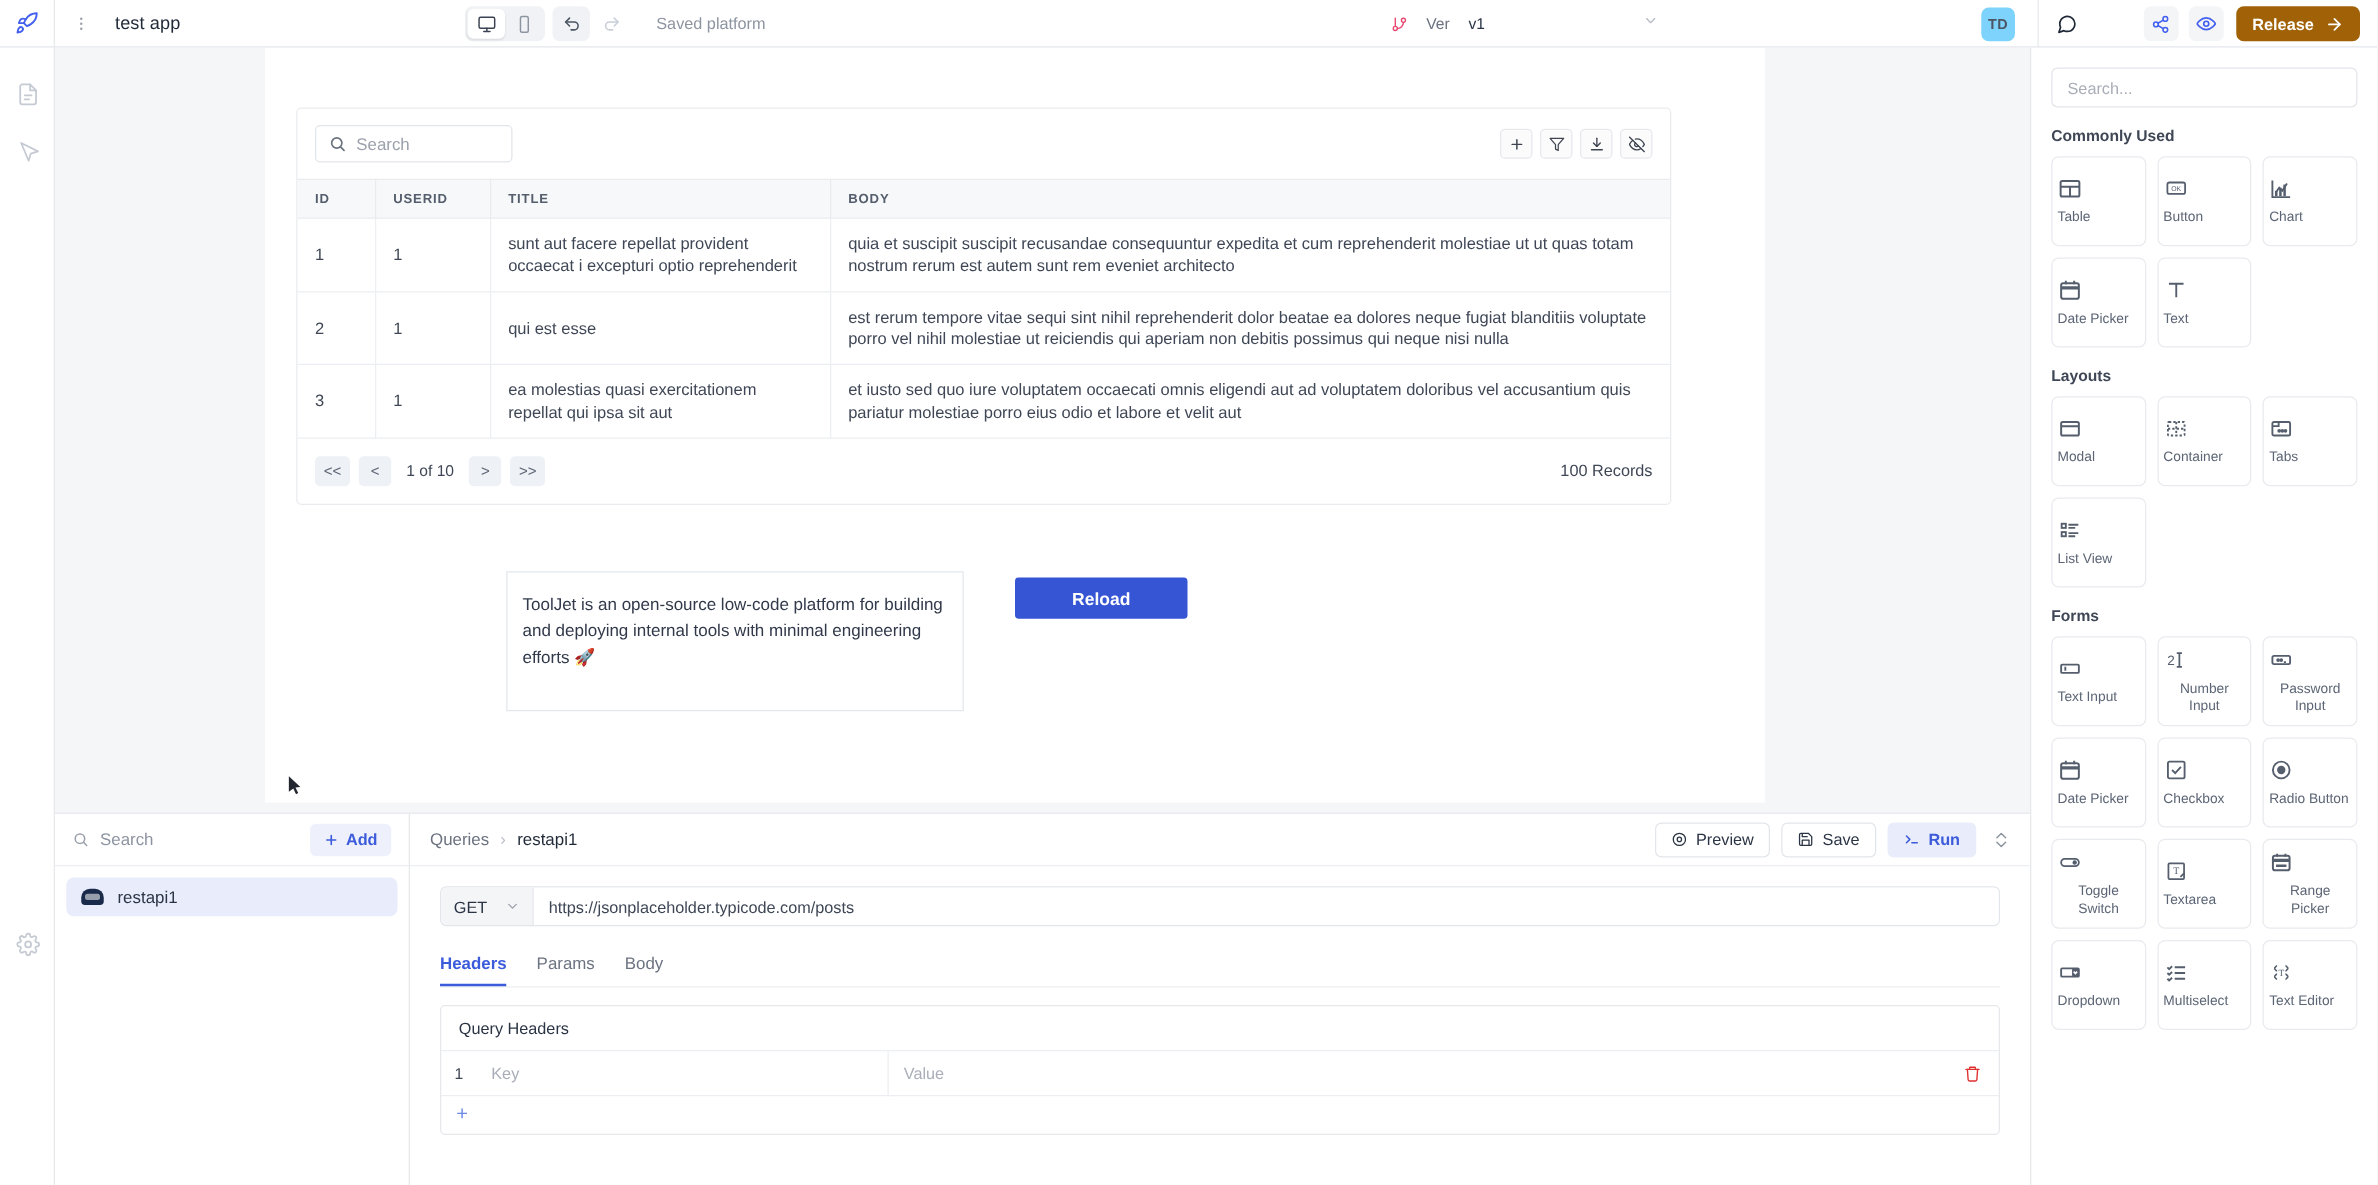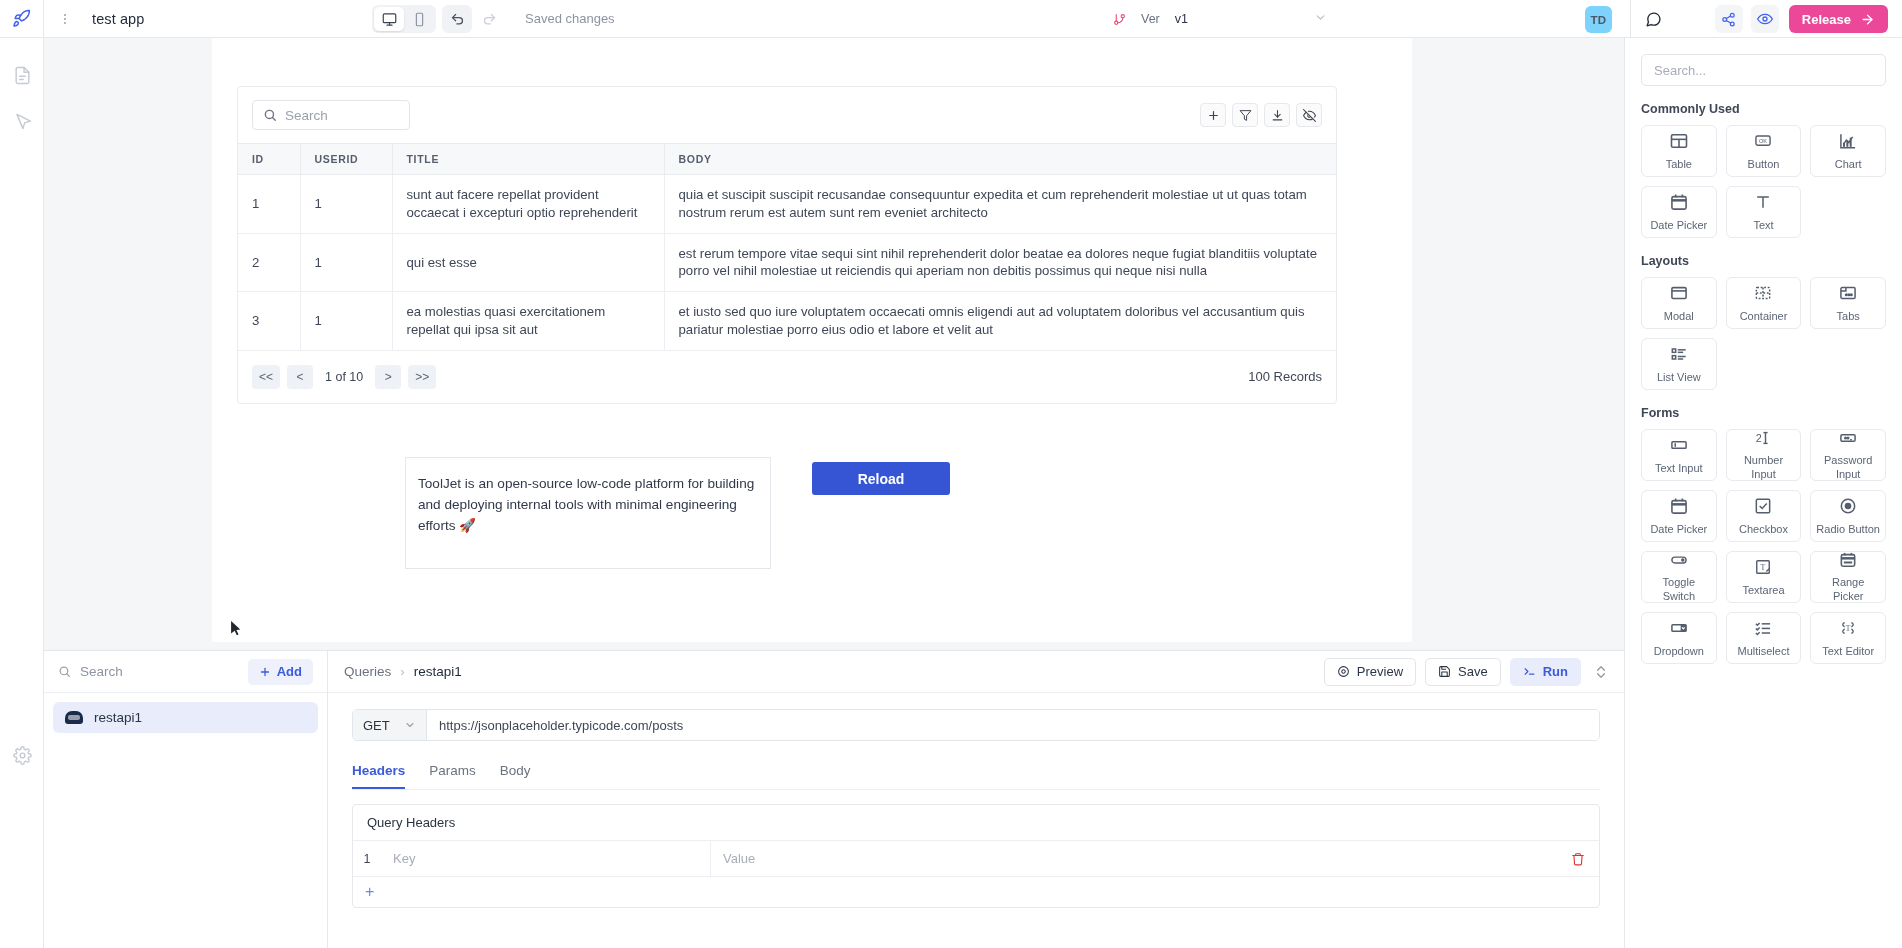--- a/index.html
+++ b/index.html
@@ -69,21 +69,21 @@
   .tb-right {
     position: absolute; right: 0; top: 0; width: 272px; height: 38px;
     display: flex; align-items: center; border-left: 1px solid #e6e8ec; padding: 0 14px;
   }
   .comment-icon { color: #1f2937; display: flex; cursor: pointer; }
   .icon-sq {
     width: 28px; height: 28px; border-radius: 6px; background: #f4f5f7;
     display: flex; align-items: center; justify-content: center; cursor: pointer; color: #4361ee;
   }
   .release-btn {
-    height: 28px; background: #ec4899; color: #fff; border-radius: 6px;
+    height: 28px; background: #a16207; color: #fff; border-radius: 6px;
     display: flex; align-items: center; gap: 9px; padding: 0 13px;
     font-size: 13px; font-weight: 600; cursor: pointer; border: none;
     font-family: "Liberation Sans", sans-serif;
   }
 
   
   .leftrail {
     position: absolute; left: 0; top: 38px; width: 44px; height: 910px;
     background: #ffffff; border-right: 1px solid #e6e8ec; z-index: 15;
   }
@@ -227,22 +227,22 @@
   }
   .r-search {
     width: 100%; height: 32px; border: 1px solid #e2e5e9; border-radius: 5px;
     padding: 0 12px; font-size: 13px; color: #2b3445; background: #fff;
     font-family: "Liberation Sans", sans-serif; outline: none;
   }
   .r-search::placeholder { color: #a8adb7; }
   .sec-title { font-size: 12.5px; font-weight: 700; color: #3f4756; margin: 16px 0 9px 0; }
   .grid3 { display: grid; grid-template-columns: repeat(3, 1fr); gap: 9px; }
   .comp {
-    height: 52px; border: 1px solid #e8eaee; border-radius: 6px; background: #fff;
-    display: flex; flex-direction: column; align-items: center; justify-content: center;
+    height: 72px; border: 1px solid #e8eaee; border-radius: 6px; background: #fff;
+    display: flex; flex-direction: column; align-items: flex-start; justify-content: center;
     gap: 6px; cursor: grab; padding: 4px;
   }
   .comp .ico { color: #555e6d; display: flex; align-items: center; justify-content: center; height: 22px; }
   .comp .lbl { font-size: 11px; color: #5c6575; text-align: center; line-height: 1.25; }
 </style>
 </head>
 <body>
 
 <div class="app">
 
@@ -283,21 +283,21 @@
         </svg>
       </div>
       <div class="hist-btn dim">
         <svg width="15" height="15" viewBox="0 0 24 24" fill="none" stroke="currentColor" stroke-width="2" stroke-linecap="round" stroke-linejoin="round">
           <path d="M15 14l5-5-5-5"></path>
             <path d="M20 9H9a5 5 0 0 0 0 10h4"></path>
         </svg>
       </div>
     </div>
 
-    <div class="saved-text">Saved changes</div>
+    <div class="saved-text">Saved platform</div>
 
     <div class="ver-wrap">
       <span class="ver-icon">
         <svg width="13" height="13" viewBox="0 0 24 24" fill="none" stroke="currentColor" stroke-width="2" stroke-linecap="round" stroke-linejoin="round">
           <line x1="6" y1="3" x2="6" y2="15"></line>
             <circle cx="18" cy="6" r="3"></circle>
             <circle cx="6" cy="18" r="3"></circle>
             <path d="M18 9a9 9 0 0 1-9 9"></path>
         </svg>
       </span>

